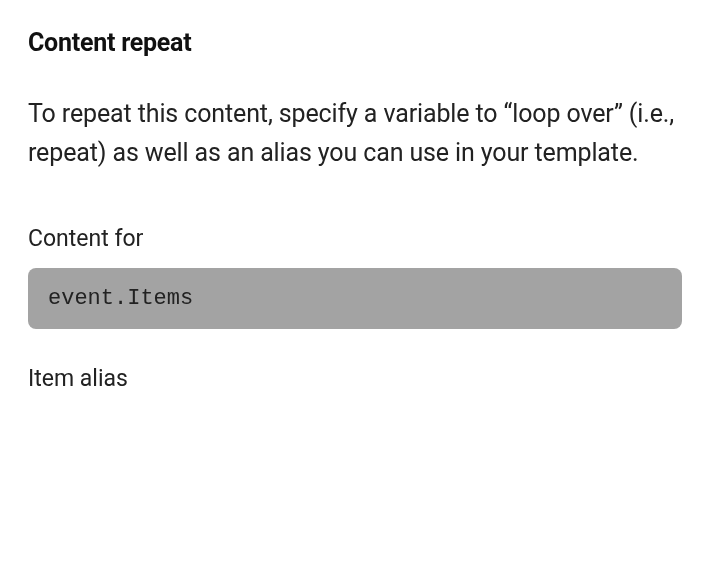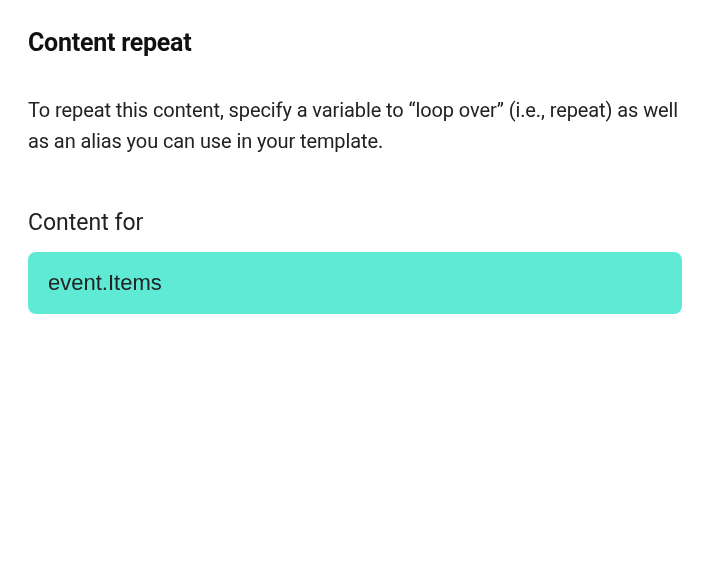--- a/index.html
+++ b/index.html
@@ -16,55 +16,56 @@
       color: #1a1a1a;
     }
     .section-title {
       font-size: 25px;
       font-weight: 700;
       color: #111111;
       margin-bottom: 38px;
       letter-spacing: -0.01em;
     }
     .description {
-      font-size: 20px;
+      font-size: 25px;
       font-weight: 400;
       color: #222222;
       line-height: 1.55;
       margin-bottom: 52px;
       letter-spacing: -0.005em;
     }
     .field-group {
       margin-bottom: 36px;
     }
     .field-label {
       font-size: 23px;
       font-weight: 400;
       color: #222222;
       margin-bottom: 16px;
       display: block;
     }
     .field-input {
       width: 100%;
-      background: #5eead4;
+      background: #a3a3a3;
       border: none;
       border-radius: 8px;
       padding: 18px 20px;
       font-size: 22px;
-      font-family: Liberation Sans, sans-serif;
+      font-family: Liberation Mono, monospace;
       color: #222222;
       outline: none;
     }
   </style>
 </head>
 <body>
 
 <h2 class="section-title">Content repeat</h2>
 
 <p class="description">To repeat this content, specify a variable to “loop over” (i.e., repeat) as well as an alias you can use in your template.</p>
 
 <div class="field-group">
   <label class="field-label">Content for</label>
   <input type="text" class="field-input" value="event.Items" style="">
 </div>
 
 <div class="field-group">
+  <label class="field-label">Item alias</label>
 </div>
 
 </body></html>

